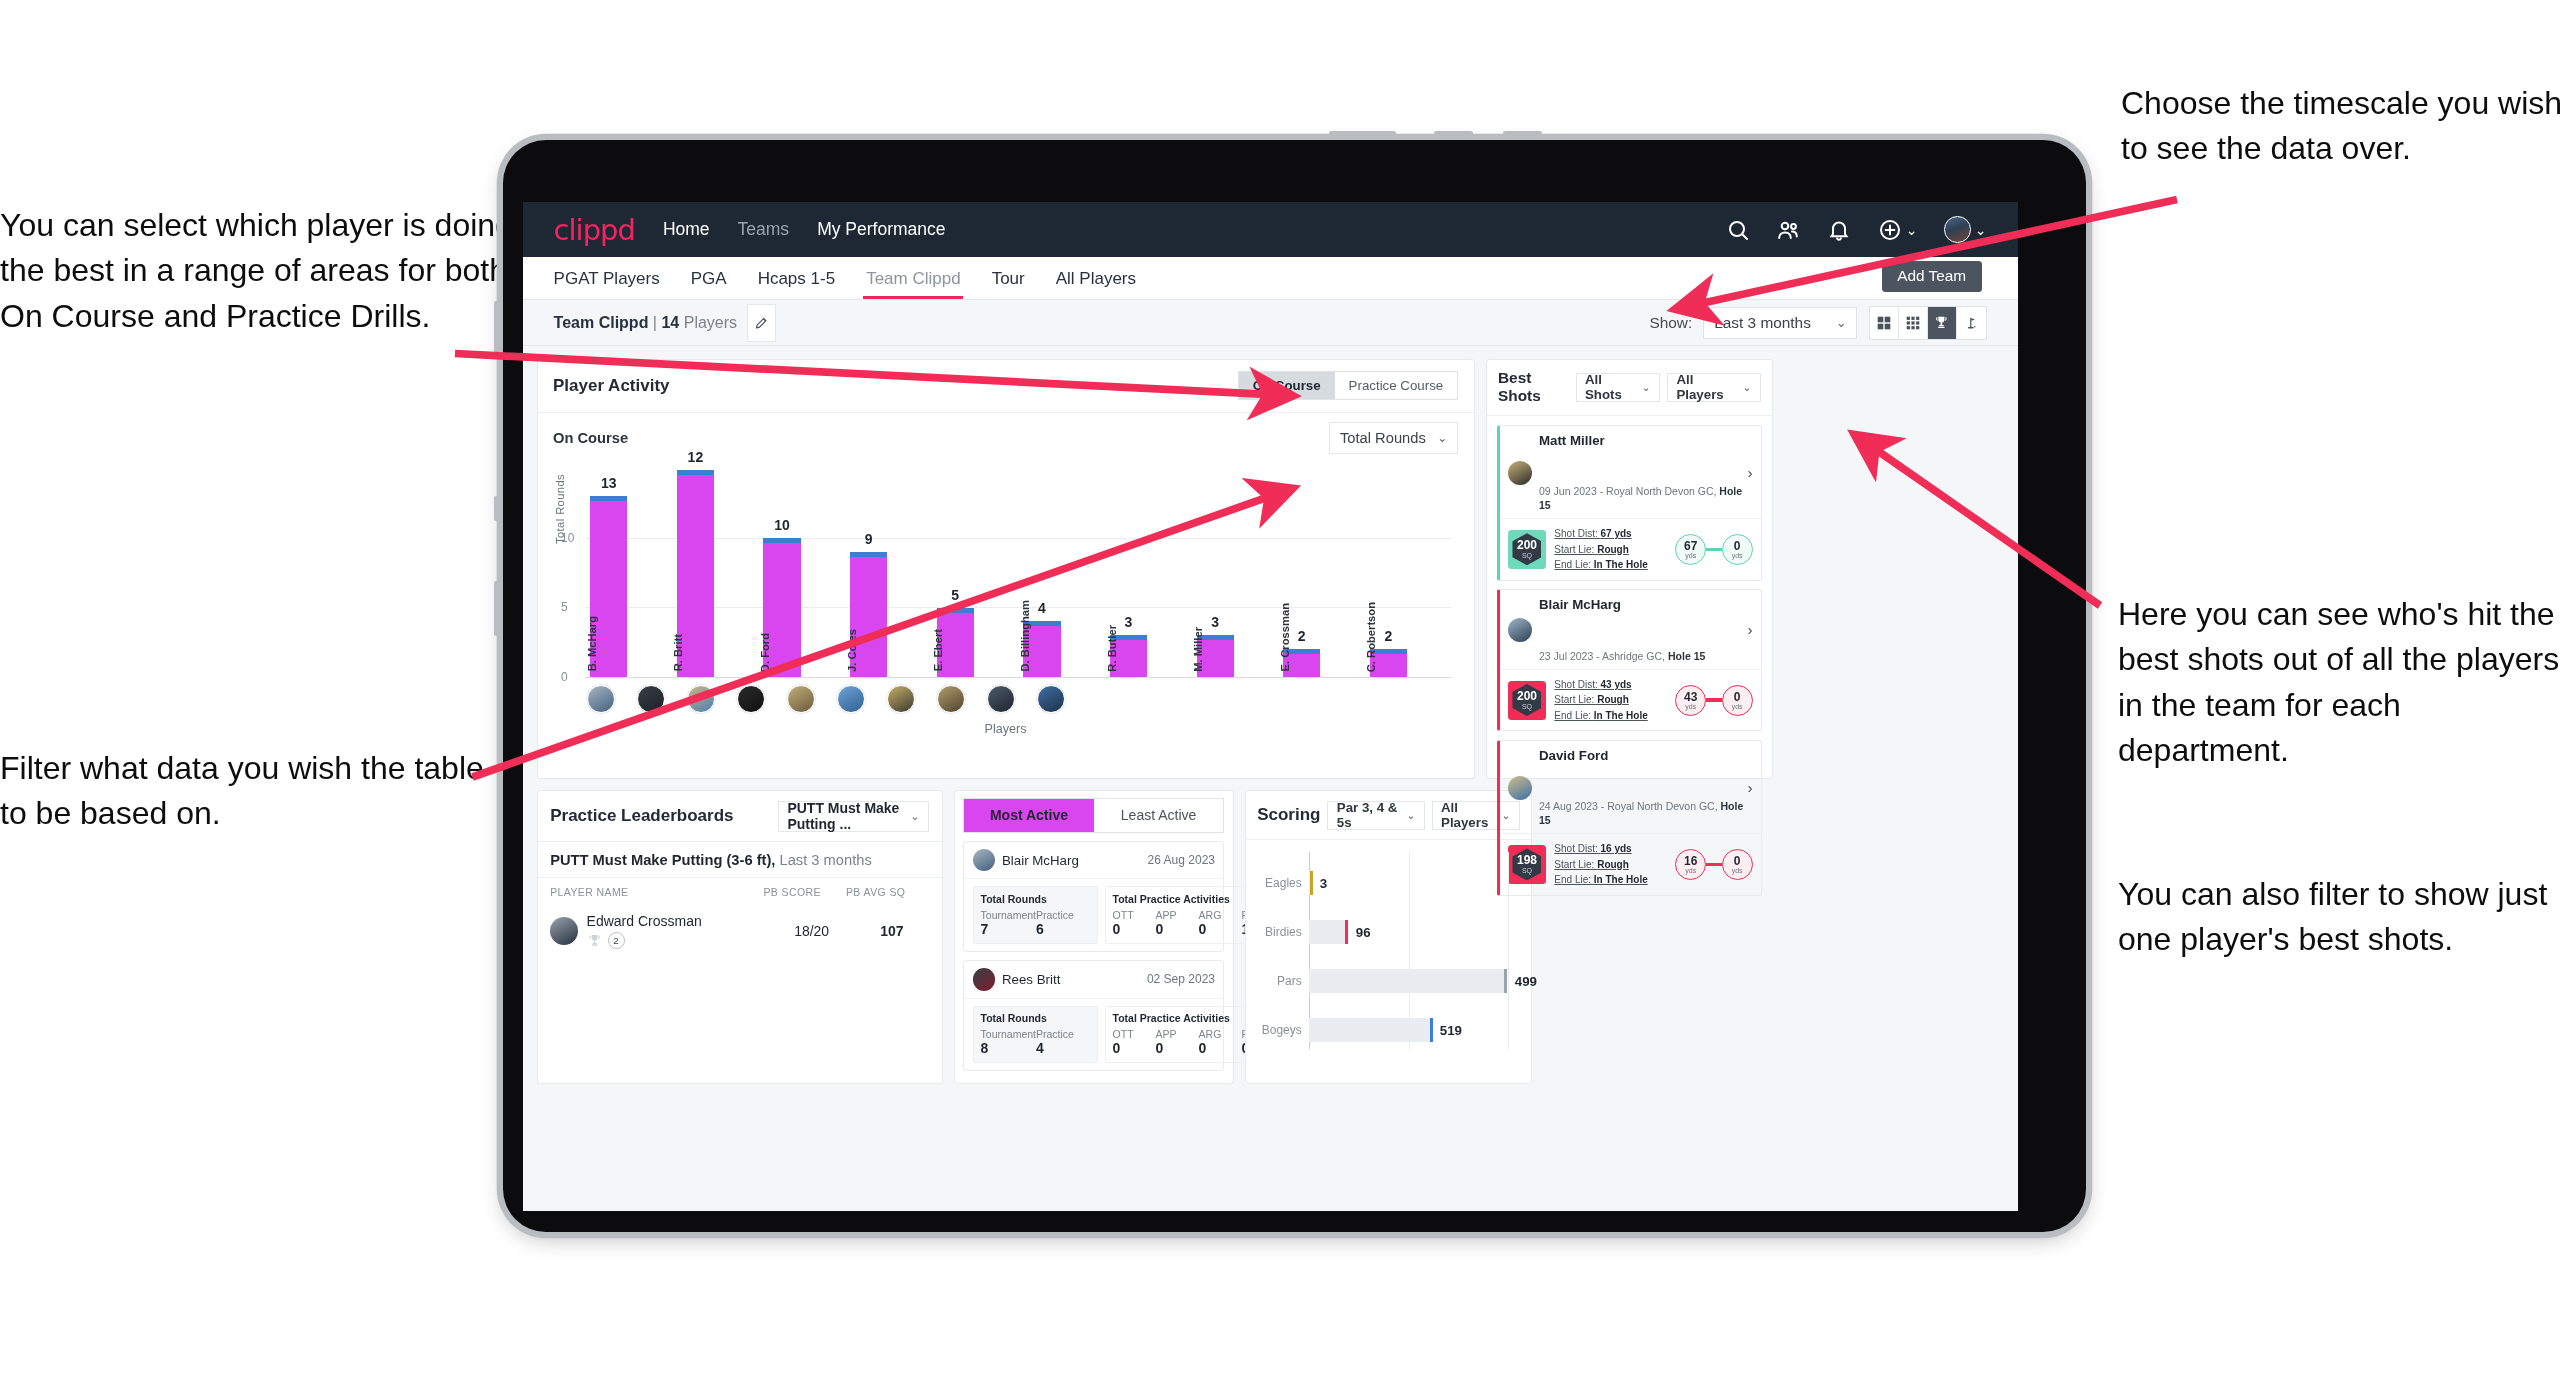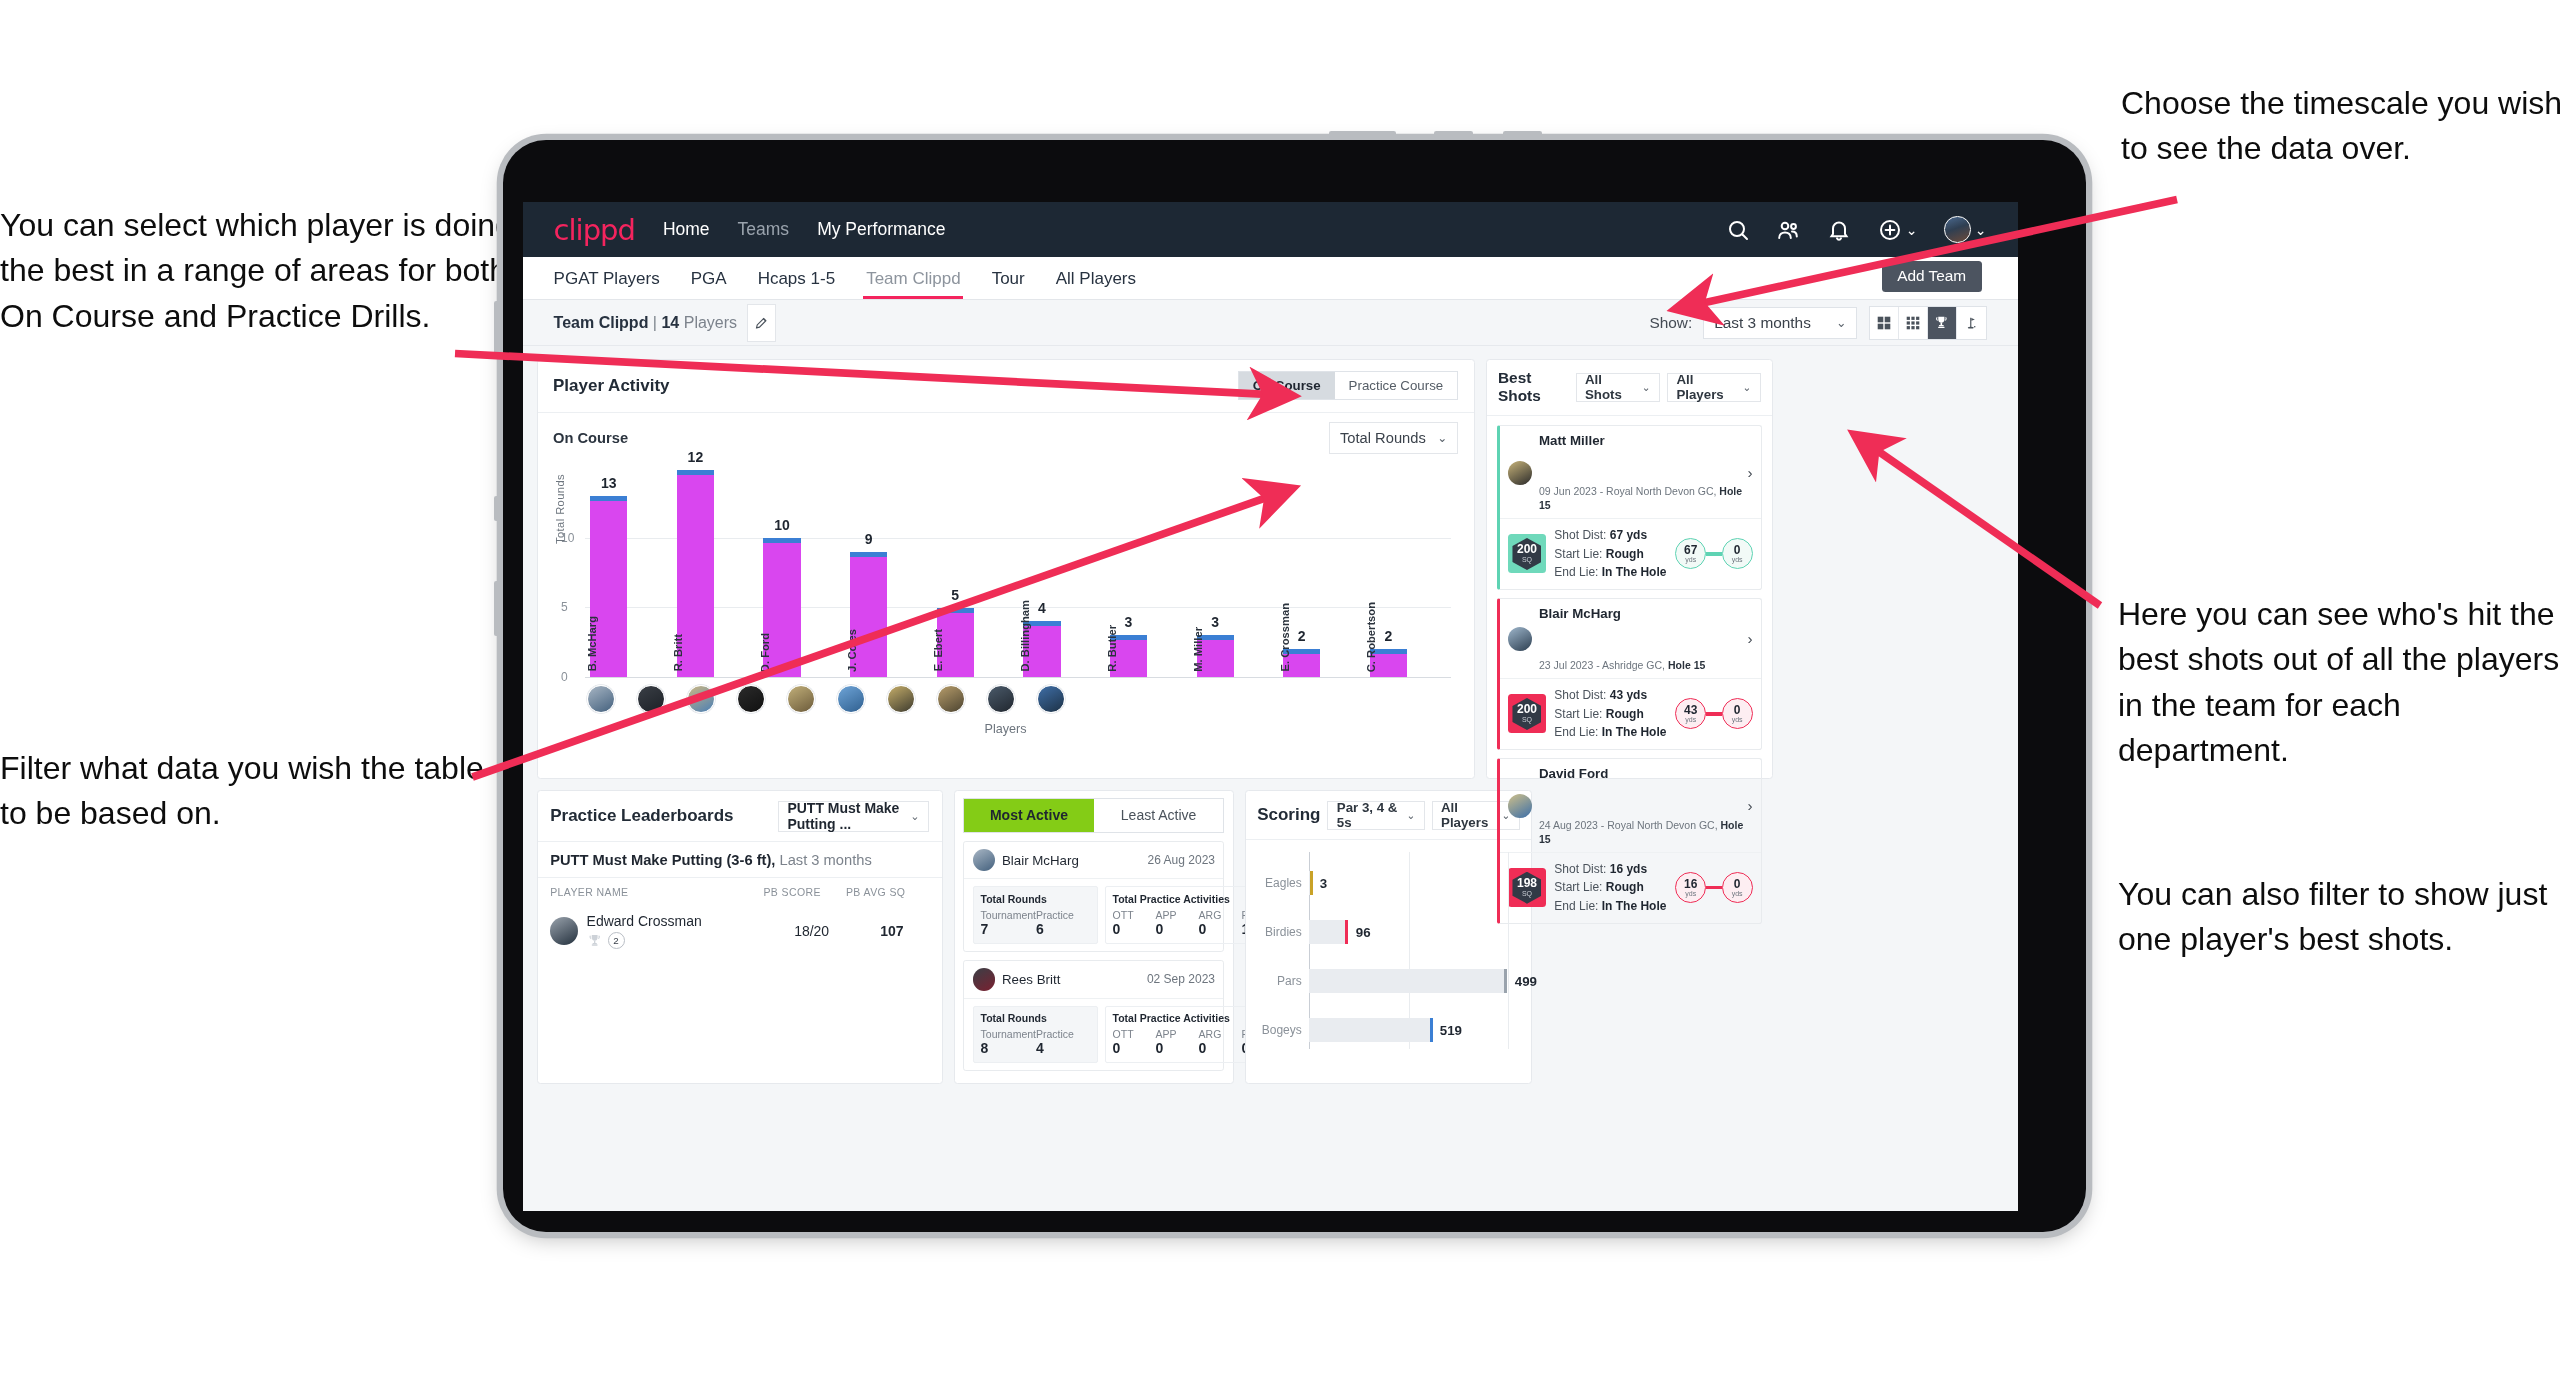--- a/index.html
+++ b/index.html
@@ -168,21 +168,21 @@
   .shot-name { font-size: 13.3px; font-weight: 700; color: #1f2630; line-height: 1.25; }
   .shot-meta { font-size: 10.5px; color: #6d757e; line-height: 1.3; margin-top: 36px; }
   .shot-meta b { color: #2b333d; }
   .chev { margin-left: auto; color: #444b54; font-size: 15.4px; }
   .shot-body { display: flex; align-items: center; padding: 7px 8.4px; }
   .sq-badge { width: 38px; height: 39px; border-radius: 3.5px; display: flex; align-items: center; justify-content: center; flex: none; }
   .hexa { position: relative; width: 29px; height: 32px; display: flex; flex-direction: column; align-items: center; justify-content: center;
           background: #323a46; clip-path: polygon(50% 0%, 100% 25%, 100% 75%, 50% 100%, 0% 75%, 0% 25%); }
   .hexa .n { color: #fff; font-size: 12px; font-weight: 700; line-height: 1; }
   .hexa .u { color: #c9ced5; font-size: 7px; line-height: 1.3; }
-  .shot-lines { margin-left: 8.4px; font-size: 12px; color: #4a525b; line-height: 1.55; }
+  .shot-lines { margin-left: 8.4px; font-size: 10px; color: #4a525b; line-height: 1.55; text-decoration: underline; }
   .shot-lines b { color: #1f2630; }
   .dumb { margin-left: auto; display: flex; align-items: center; }
   .dcirc { width: 31px; height: 31px; border-radius: 50%; border: 1.4px solid; display: flex; flex-direction: column; align-items: center; justify-content: center; }
   .dcirc .dn { font-size: 12px; font-weight: 700; color: #1f2630; line-height: 1; }
   .dcirc .du { font-size: 7px; color: #6d757e; }
   .dbar { width: 15.4px; height: 3.5px; }
 
   
   #pl-card { width: 406px; height: 294px; }
   #pl-head { display: flex; align-items: center; padding: 9.8px 12.6px; border-bottom: 0.7px solid #eceff2; }
@@ -201,21 +201,21 @@
   .c-score { width: 90px; text-align: center; font-size: 14px; color: #1f2630; }
   .c-avg { width: 77px; text-align: center; font-size: 14px; font-weight: 700; color: #1f2630; }
   .h-name { width: 197px; }
   .h-score { width: 90px; text-align: center; }
   .h-avg { width: 77px; text-align: center; }
 
   
   #act-card { width: 280px; height: 294px; }
   #act-tabs { display: flex; margin: 7px 8.4px 0; border: 0.7px solid #dfe3e8; }
   .acttab { flex: 1; text-align: center; padding: 8.4px 0; font-size: 14px; color: #4a525b; }
-  .acttab.on { background: #84cc16; color: #1f2630; font-weight: 600; }
+  .acttab.on { background: #d946ef; color: #1f2630; font-weight: 600; }
   .actcard { margin: 8.4px; border: 0.7px solid #e8ebee; border-radius: 2.8px; }
   .act-top { display: flex; align-items: center; padding: 7px 8.4px; border-bottom: 0.7px solid #eef1f3; }
   .act-av { width: 22.4px; height: 22.4px; border-radius: 50%; margin-right: 7px; }
   .act-name { font-size: 13.3px; color: #1f2630; }
   .act-date { margin-left: auto; font-size: 12px; color: #6d757e; }
   .act-body { display: flex; gap: 7px; padding: 7px 8.4px; }
   .blk { border: 0.7px solid #eceff2; border-radius: 2.1px; padding: 5.6px 7px; }
   .blk.grey { background: #f4f6f8; border-color: #eceff2; width: 125px; }
   .blk.white { flex: 1; }
   .blk-title { font-size: 10.5px; font-weight: 700; color: #1f2630; margin-bottom: 4.2px; }

